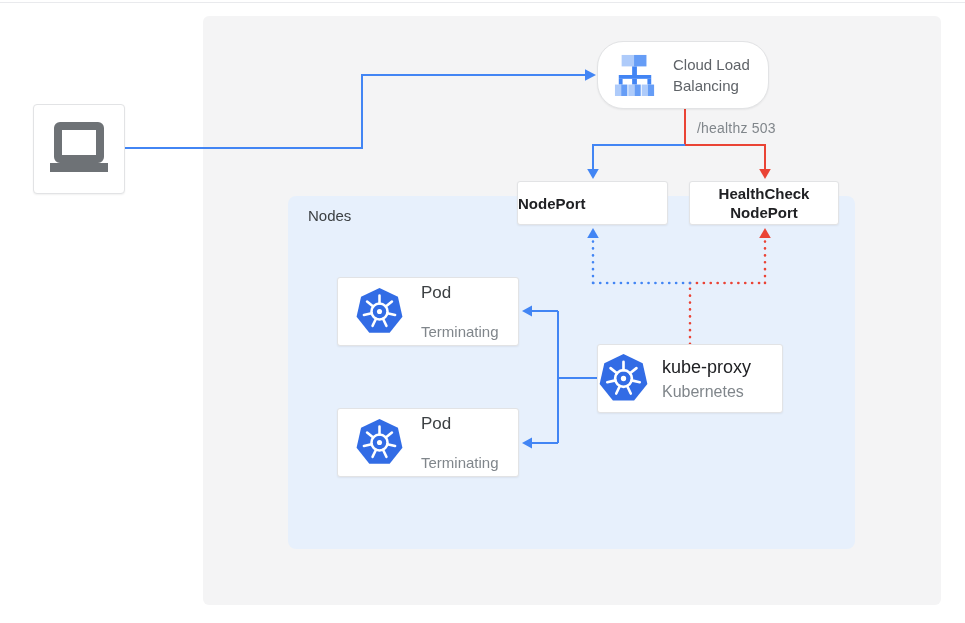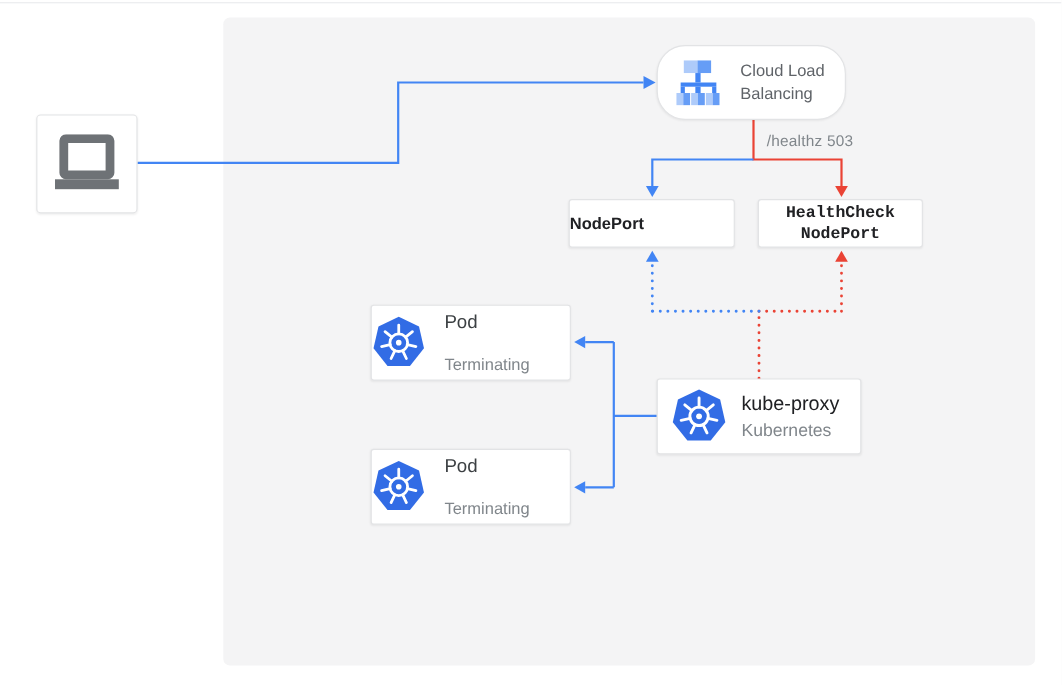--- a/index.html
+++ b/index.html
@@ -21,24 +21,24 @@
   .ar{fill:var(--red);stroke:none;}
   .box{position:absolute;background:#fff;border:1px solid var(--box-border);
        border-radius:3px;box-sizing:border-box;display:flex;align-items:center;
        box-shadow:0 1px 2px rgba(0,0,0,0.06);}
   .laptop-box{left:33px;top:104px;width:92px;height:90px;justify-content:center;border-radius:4px;}
   .clb-box{left:597px;top:41px;width:172px;height:68px;padding-left:14px;gap:15px;border-radius:26px;}
   .clb-label{font-size:15px;line-height:21px;color:var(--text-mid);width:92px;}
   .nodeport-box{left:517px;top:181px;width:151px;height:44px;}
   .np-label{font-size:15px;font-weight:bold;color:var(--text-dark);}
   .hcnp-box{left:689px;top:181px;width:150px;height:44px;justify-content:center;text-align:center;}
-  .hcnp-label{font-size:15px;font-weight:bold;line-height:19px;color:var(--text-dark);width:112px;font-family:Liberation Mono, monospace;}
-  .pod-box{left:337px;width:182px;height:69px;gap:17px;}
+  .hcnp-label{font-size:15px;font-weight:bold;line-height:19px;color:var(--text-dark);width:112px;}
+  .pod-box{left:337px;width:182px;height:69px;padding-left:17px;gap:17px;}
   .pod1{top:277px;} .pod2{top:408px;}
-  .kproxy-box{left:597px;top:344px;width:186px;height:69px;padding-left:12px;gap:13px;}
+  .kproxy-box{left:597px;top:344px;width:186px;height:69px;padding-left:0;gap:13px;}
   .text-col{display:flex;flex-direction:column;}
   .title{font-size:17px;color:#3c4043;}
   .subtitle{font-size:15px;color:var(--text-gray);margin-top:20px;}
   .kp-title{font-size:18px;color:var(--text-dark);}
   .kp-subtitle{font-size:16px;color:var(--text-gray);margin-top:5px;}
   .healthz{position:absolute;left:697px;top:120px;font-size:14px;font-weight:normal;
            color:var(--text-gray);letter-spacing:.2px;}
   .icon-svg{display:block;flex:none;}
 </style>
 </head>
@@ -71,20 +71,23 @@
     <rect x="23.5" y="32" width="6.5" height="12" style="fill:var(--lb-mid)"></rect>
     <rect x="31" y="32" width="6.5" height="12" style="fill:var(--lb-light)"></rect>
     <rect x="37.5" y="32" width="6.5" height="12" style="fill:var(--lb-mid)"></rect>
   </symbol>
 </svg>
 
 <div class="canvas">
   <div class="top-rule"></div>
   <div class="surface"></div>
 
+  <div class="nodes">
+    <div class="nodes-label">Nodes</div>
+  </div>
 
   <svg class="wires">
 
     <path class="l lb" d="M125,148 H362 V75 H585"></path>
     <polygon class="ab" points="596,75 585,69.2 585,80.8"></polygon>
 
     <path class="l lr" d="M685,109 V145 H765 V169"></path>
     <polygon class="ar" points="765,179 759.2,169 770.8,169"></polygon>
 
     <path class="l lb" d="M685,145 H593 V169"></path>

